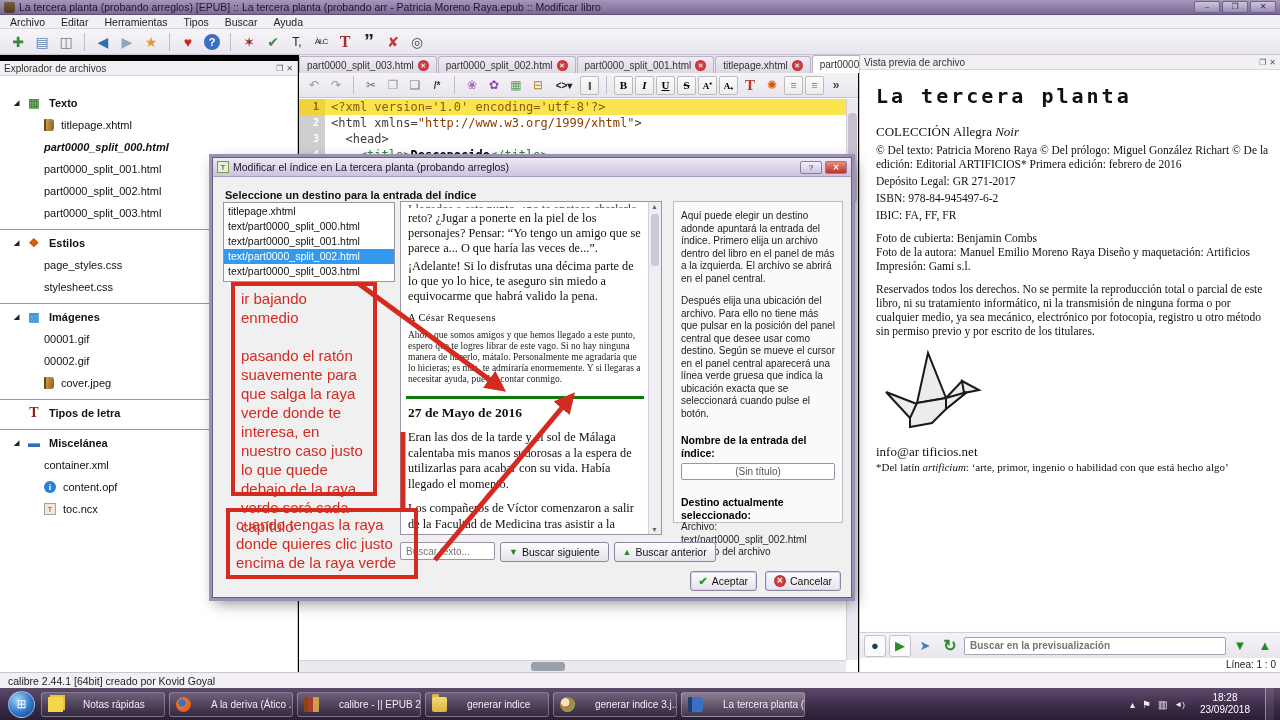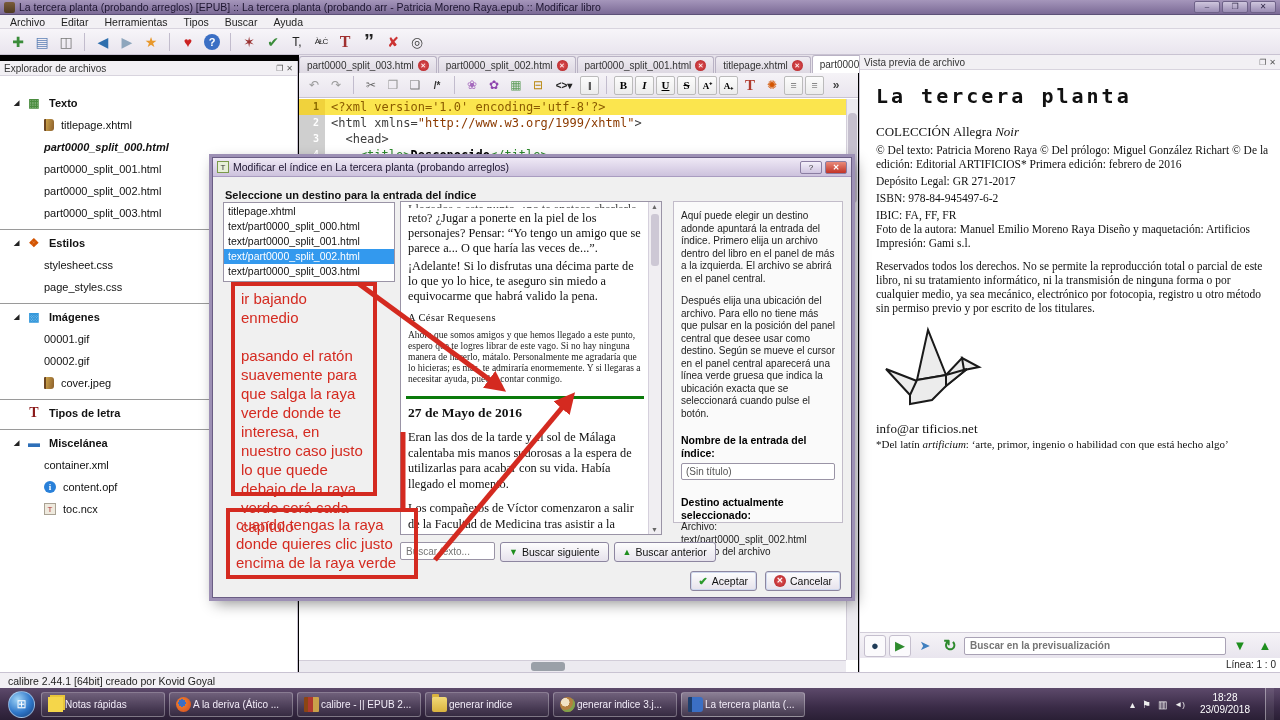--- a/index.html
+++ b/index.html
@@ -93,21 +93,21 @@
   
   .statusbar { position:absolute; left:0; bottom:32px; width:1280px; height:16px; background:#f2f0f4;
     border-top:1px solid #c9c3d2; font-size:10.5px; color:#222; display:flex; align-items:center; padding:0 8px; }
   .taskbar { position:absolute; left:0; bottom:0; width:1280px; height:32px;
     background:linear-gradient(#5d4a6b,#3a2b47 60%,#2a1f35); display:flex; align-items:center; padding:0 2px; }
   .orb { width:27px; height:27px; border-radius:50%; margin:0 6px;
     background:radial-gradient(circle at 35% 30%,#9fd4f7,#2f77c9 55%,#123a75); border:1px solid rgba(255,255,255,.45);
     color:#fff; font-size:12px; display:flex; align-items:center; justify-content:center; }
   .task { width:124px; height:25px; margin-right:4px; border:1px solid rgba(255,255,255,.28); border-radius:3px;
     background:linear-gradient(rgba(255,255,255,.16),rgba(255,255,255,.04));
-    display:flex; align-items:center; gap:2px; padding:0 6px; color:#f2ecf8; font-size:10px; overflow:hidden; white-space:nowrap; }
+    display:flex; align-items:center; gap:20px; padding:0 6px; color:#f2ecf8; font-size:10px; overflow:hidden; white-space:nowrap; }
   .task.active { background:linear-gradient(rgba(255,255,255,.32),rgba(255,255,255,.10)); }
   .tico { width:15px; height:15px; flex:0 0 auto; }
   .tico.sticky { background:#f5d64a; box-shadow:2px -2px 0 #e8c53a; }
   .tico.firefox { border-radius:50%; background:radial-gradient(circle at 40% 40%,#3b6fc4 28%,#e8762c 30%,#d4491f); }
   .tico.calibre { background:linear-gradient(90deg,#8b4513 30%,#b03a2e 30% 60%,#caa14a 60%); border-radius:1px; }
   .tico.folder { background:linear-gradient(#f2d977,#d9b33f); border-radius:1px 2px 2px 2px; position:relative; }
   .tico.folder::before { content:""; position:absolute; top:-3px; left:0; width:7px; height:3px; background:#d9b33f; border-radius:1px 1px 0 0; }
   .tico.paint { border-radius:50%; background:radial-gradient(circle at 35% 35%,#f2e2c2 30%,#b5803f 32%); box-shadow:inset -2px -2px 0 #7fa24a; }
   .tico.bluebook { background:linear-gradient(90deg,#1d3f6e 25%,#3b6fc4 25%); border-radius:1px 3px 3px 1px; }
   .tray { margin-left:auto; display:flex; align-items:center; gap:7px; color:#eee; font-size:10px; padding-right:4px; }
@@ -143,21 +143,21 @@
   .quote { font-size:9.5px; line-height:11px; margin-top:7px; color:#222; }
   .greenline { position:absolute; left:5px; right:17px; top:194px; height:3px; background:#0a7a0a; }
   .pv-bot { position:absolute; top:201px; left:7px; right:20px; bottom:2px; overflow:hidden;
     font-family:"Liberation Serif",serif; color:#111; }
   .chap { font-weight:bold; font-size:13.5px; margin-top:2px; font-family:"Liberation Serif",serif; }
   .pv-bot p { font-size:12.3px; line-height:15.5px; margin-top:9px; }
   .dhelp { position:absolute; left:460px; top:43px; width:170px; height:322px; background:#fafafa; border:1px solid #c2bcc9;
     padding:8px 7px; font-size:10px; line-height:12.5px; color:#222; }
   .dhelp .lbl { font-weight:bold; font-size:10.5px; margin-top:14px; color:#000; }
   .dhelp input { width:154px; height:17px; border:1px solid #9a94a6; border-radius:2px; font-size:10px; color:#555;
-    padding:0 4px; margin-top:4px; background:#fff; }
+    padding:0 4px; margin-top:4px; background:#fff;text-align:center; }
   .dhelp .dst { margin-top:16px; }
   .redbox { position:absolute; border:4px solid #d42a20; color:#d42a20; font-size:15px; line-height:19px;
     padding:3px 6px; white-space:pre-line; background:transparent; z-index:5; }
   .dsearchrow { position:absolute; left:187px; top:384px; display:flex; gap:5px; }
   .dsearchrow input { width:95px; height:18px; border:1px solid #9a94a6; border-radius:2px; font-size:10px; padding:0 5px; }
   .dbtn { height:20px; border:1px solid #8d86a0; border-radius:3px; background:linear-gradient(#fdfdfd,#e6e2ec);
     font-size:10.5px; color:#111; display:flex; align-items:center; gap:4px; padding:0 8px; }
   .garr { color:#1e8e1e; font-size:9px; }
   .okrow { position:absolute; right:10px; top:413px; display:flex; gap:8px; }
   .okrow .dbtn { box-shadow:0 0 0 1px #cfd8ee inset; }
@@ -242,24 +242,24 @@
       <div class="trow itm">
           <span>part0000_split_003.html</span>
         </div>
       <hr class="tsep">
       <div class="trow sec">
         <span class="arr">◢</span>
         <span class="ico16" style="color:#d35400">❖</span>
         <span>Estilos</span>
       </div>
       <div class="trow itm">
+          <span>page_styles.css</span>
+        </div>
+      <div class="trow itm">
           <span>stylesheet.css</span>
-        </div>
-      <div class="trow itm">
-          <span>page_styles.css</span>
         </div>
       <hr class="tsep">
       <div class="trow sec">
         <span class="arr">◢</span>
         <span class="ico16" style="color:#3498db">▩</span>
         <span>Imágenes</span>
       </div>
       <div class="trow itm">
           <span>00001.gif</span>
         </div>
@@ -384,20 +384,21 @@
         <span>✕</span>
       </span>
     </div>
     <div class="pvbody">
       <div class="bktitle">La tercera planta</div>
       <div class="colec"><span>COLECCIÓN Allegra </span><i>Noir</i></div>
       <p>© Del texto: Patricia Moreno Raya © Del prólogo: Miguel González Richart © De la edición: Editorial ARTIFICIOS* Primera edición: febrero de 2016</p>
       <p class="mt4">Depósito Legal: GR 271-2017</p>
       <p class="mt4">ISBN: 978-84-945497-6-2</p>
       <p class="mt4">IBIC: FA, FF, FR</p>
+      <p class="mt8">Foto de cubierta: Benjamin Combs</p>
       <p>Foto de la autora: Manuel Emilio Moreno Raya Diseño y maquetación: Artificios</p>
       <p>Impresión: Gami s.l.</p>
       <p class="mt8">Reservados todos los derechos. No se permite la reproducción total o parcial de este libro, ni su tratamiento informático, ni la transmisión de ninguna forma o por cualquier medio, ya sea mecánico, electrónico por fotocopia, registro u otro método sin permiso previo y por escrito de los titulares.</p>
       <svg class="crane" width="100" height="88" viewBox="0 0 100 88">
         <g fill="#ececec" stroke="#1a1a1a" stroke-width="2" stroke-linejoin="miter">
           <path d="M46 5 L35 55 L64 50 Z"></path>
           <path d="M4 44 L40 58 L28 70 Z"></path>
           <path d="M35 55 L64 50 L80 33 L85 44 L64 61 L50 75 L28 79 L28 70 Z"></path>
           <path d="M80 33 L97 42 L82 45 Z"></path>
           <path d="M64 50 L85 44 L64 61 Z"></path>

